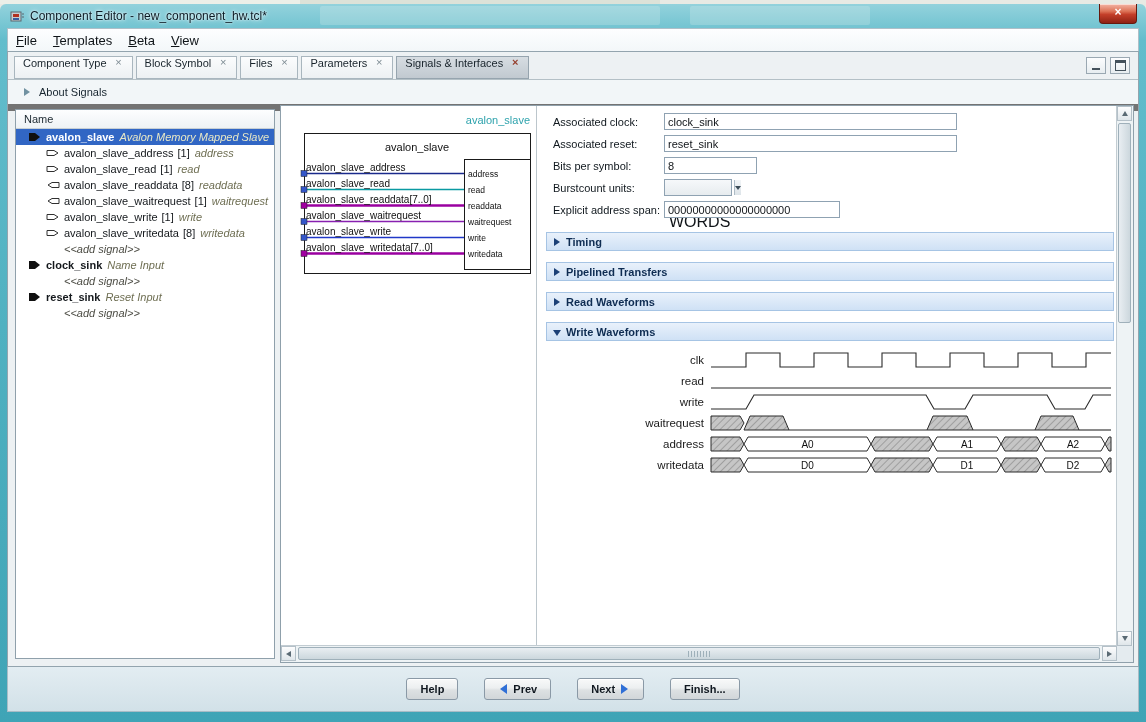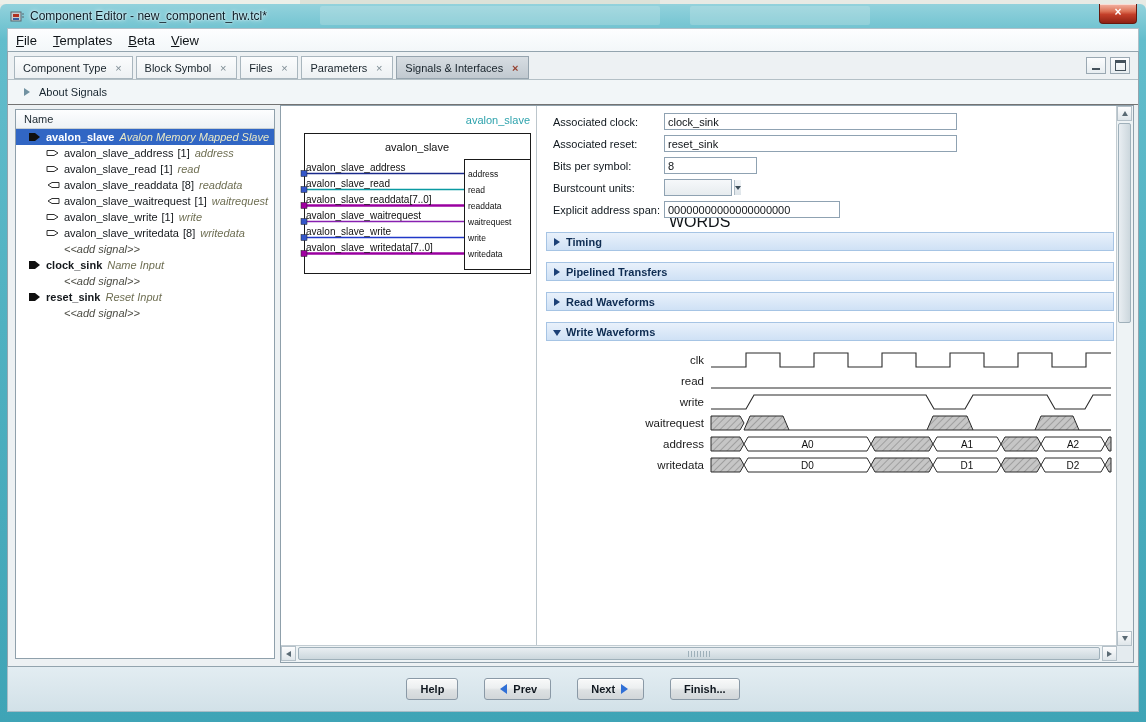--- a/index.html
+++ b/index.html
@@ -24,33 +24,33 @@
     box-shadow:inset 0 1px 0 rgba(255,255,255,.55);cursor:default;}
   
   .menubar{margin:0 7px;height:22px;background:linear-gradient(#fdfeff,#f3f7f9);
     border:1px solid #aebfc8;border-bottom:none;white-space:nowrap;}
   .menu-item{display:inline-block;padding:4px 8px 0;font-size:13px;color:#0f1418;}
   .menu-item u{text-decoration:underline;}
   
   .content{position:relative;margin:0 7px;height:614px;background:#edf1f3;border:1px solid #93a4ae;}
   .tabbar{position:absolute;left:0;right:0;top:0;height:27px;background:#edf1f3;
     border-bottom:1px solid #b4c0c6;display:flex;align-items:flex-end;padding-left:6px;}
-  .tab{display:flex;align-items:center;gap:7px;height:21px;padding:0 8px;margin-right:3px;
+  .tab{display:flex;align-items:flex-start;gap:7px;height:21px;padding:0 8px;margin-right:3px;
     border:1px solid #a9b6be;background:linear-gradient(#fbfcfd,#edf1f3);font-size:11px;color:#18232b;}
   .tab.active{background:linear-gradient(#d7dde2,#c1c9d0);border-color:#96a4ae;}
   .tab-close{color:#7c8a92;font-size:11px;width:10px;text-align:center;line-height:10px;}
   .tab.active .tab-close{color:#96402f;font-weight:bold;}
   .winctl{position:absolute;right:8px;top:5px;display:flex;gap:4px;}
   .wicon{width:18px;height:15px;border:1px solid #9aa8b2;background:linear-gradient(#fcfdfe,#e7edf0);
     display:flex;align-items:center;justify-content:center;}
   .mini-glyph{width:8px;height:2px;background:#44525c;margin-top:7px;}
   .float-glyph{width:9px;height:7px;border:1px solid #44525c;border-top:3px solid #44525c;}
   
   .aboutbar{position:absolute;left:0;right:0;top:28px;height:24px;background:#f2f6f8;
-    border-bottom:1px solid #737373;display:flex;align-items:center;padding-left:16px;gap:9px;
+    border-bottom:7px solid #737373;display:flex;align-items:center;padding-left:16px;gap:9px;
     font-size:11px;color:#16242e;}
   .about-arrow{width:0;height:0;border-top:4px solid transparent;border-bottom:4px solid transparent;
     border-left:6px solid #7191a1;}
   
   .main{position:absolute;left:0;right:0;top:53px;bottom:0;}
   .tree-panel{position:absolute;left:7px;top:4px;width:258px;height:548px;background:#fff;
     border:1px solid #8fa0ab;overflow:hidden;}
   .tree-header{height:19px;background:linear-gradient(#fdfeff,#eef2f5);border-bottom:1px solid #c6cfd5;
     font-size:11px;color:#1c2830;padding:3px 0 0 8px;box-sizing:border-box;}
   .tree-row{height:16px;display:flex;align-items:center;white-space:nowrap;overflow:hidden;

